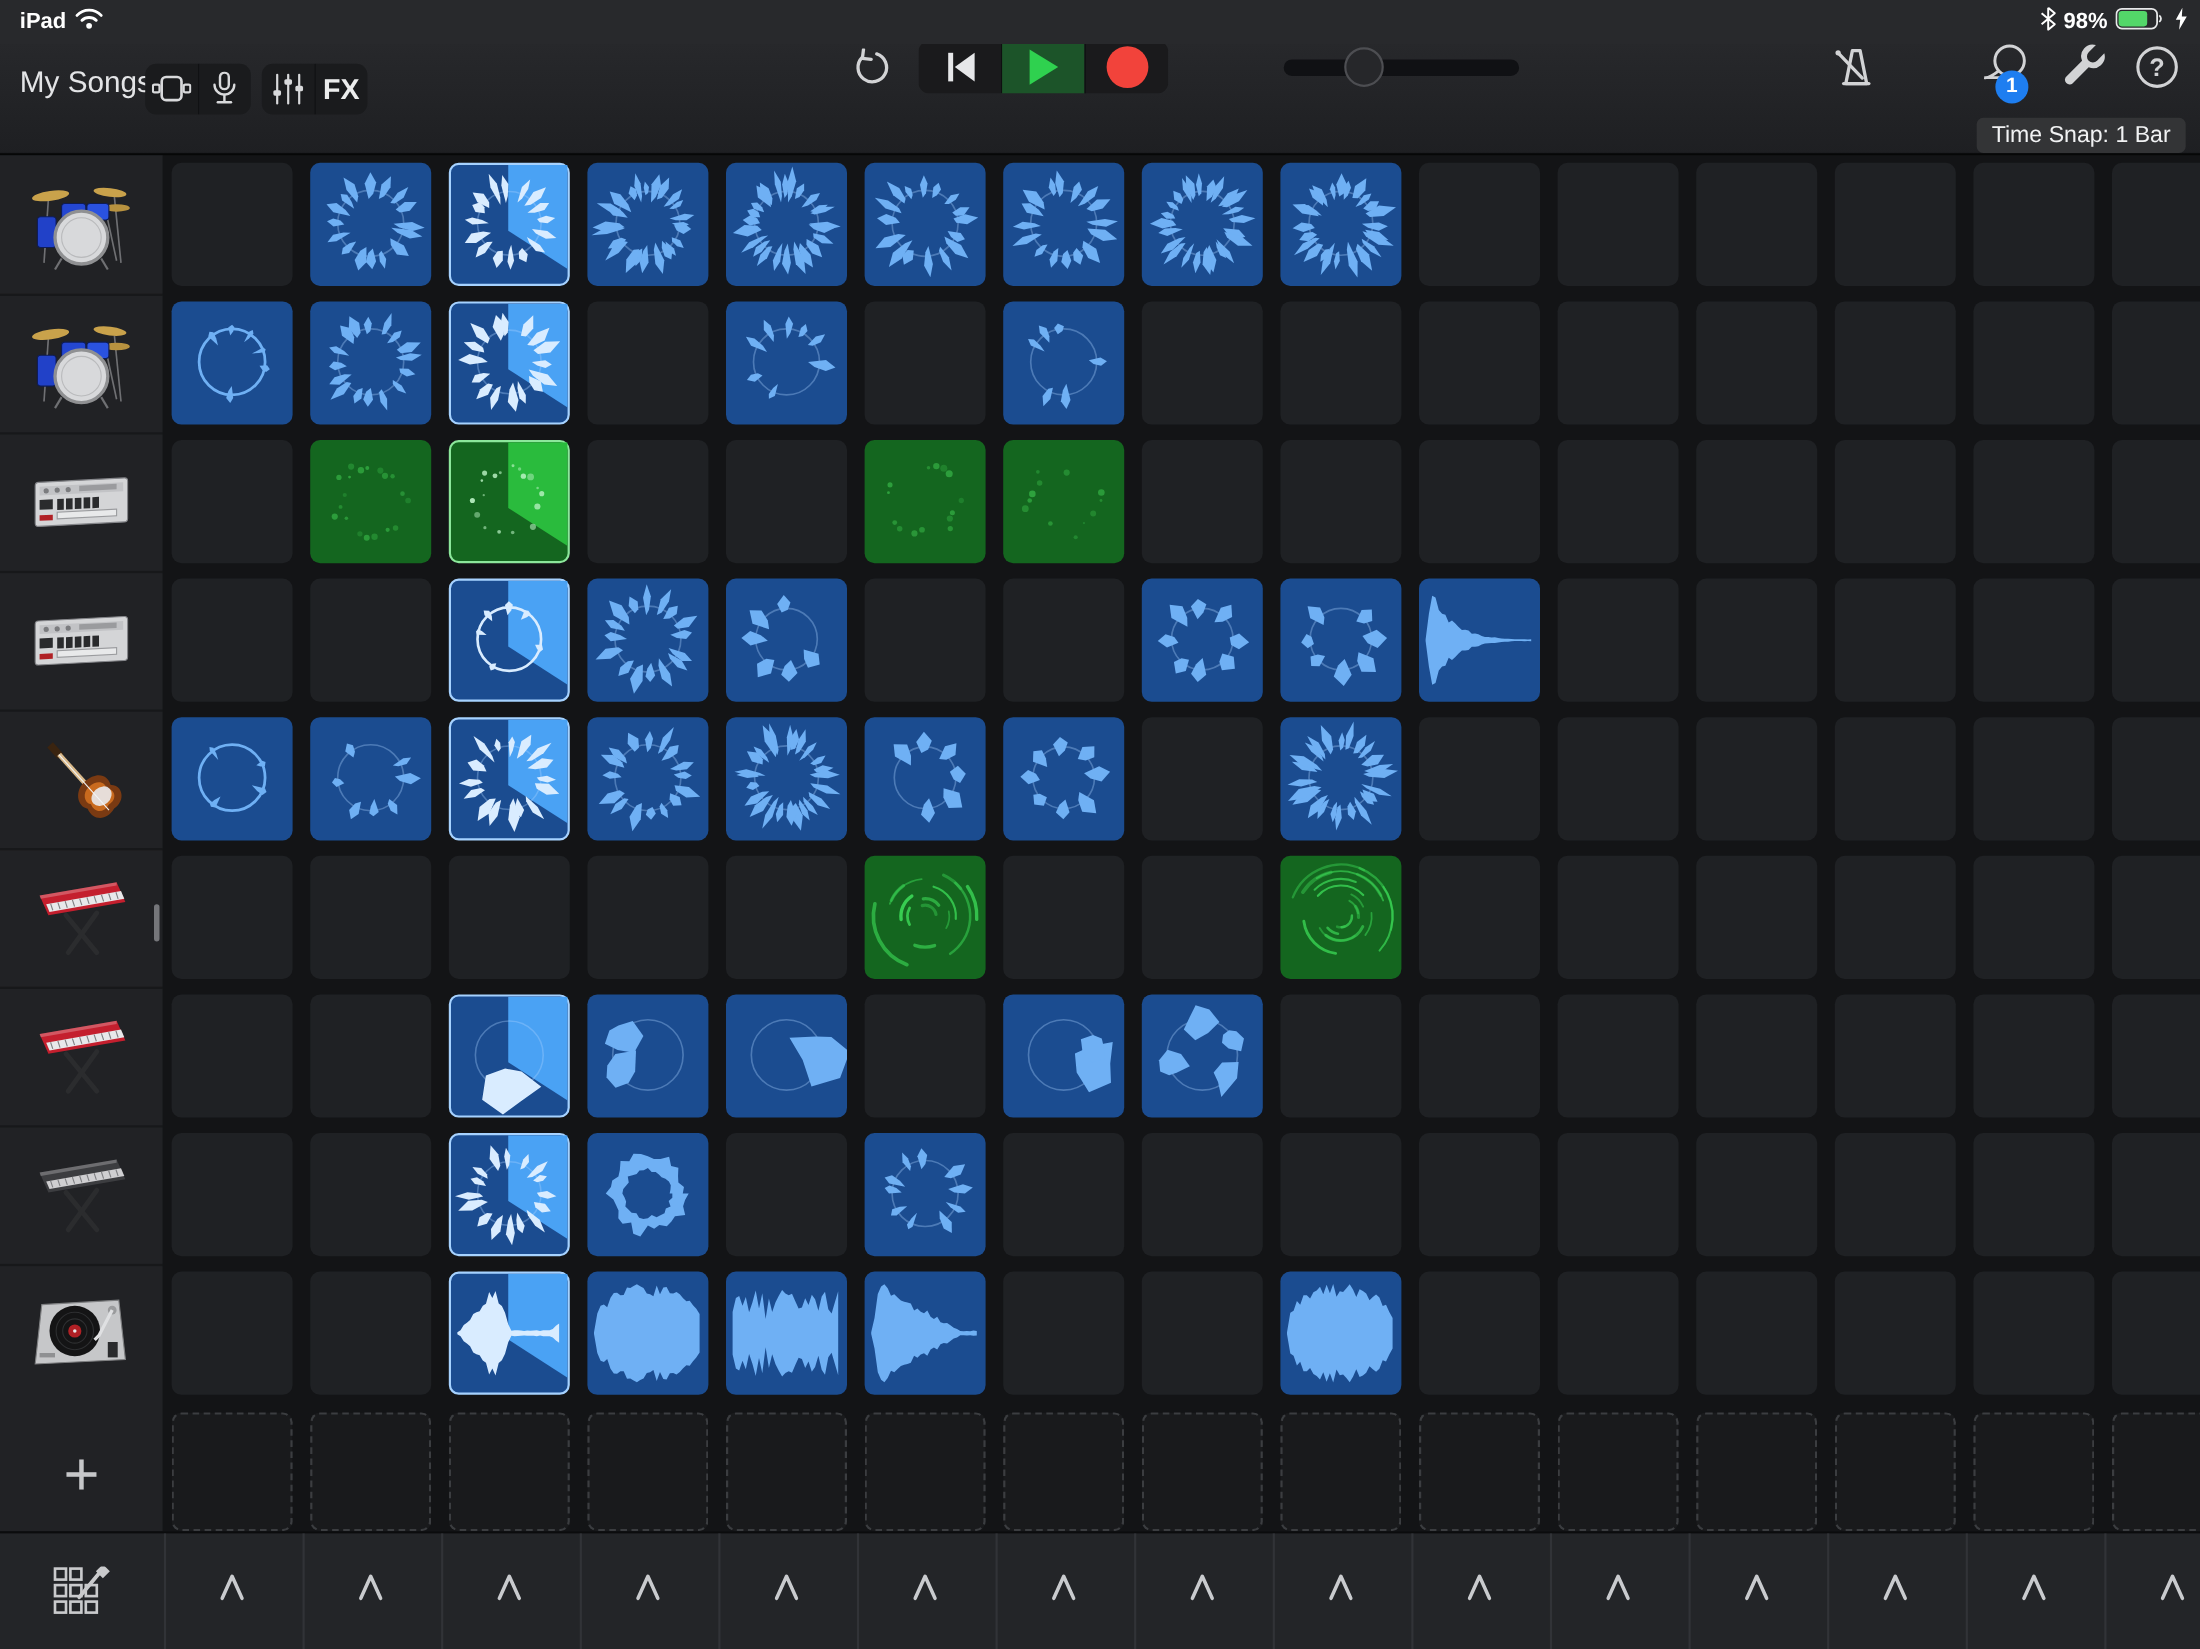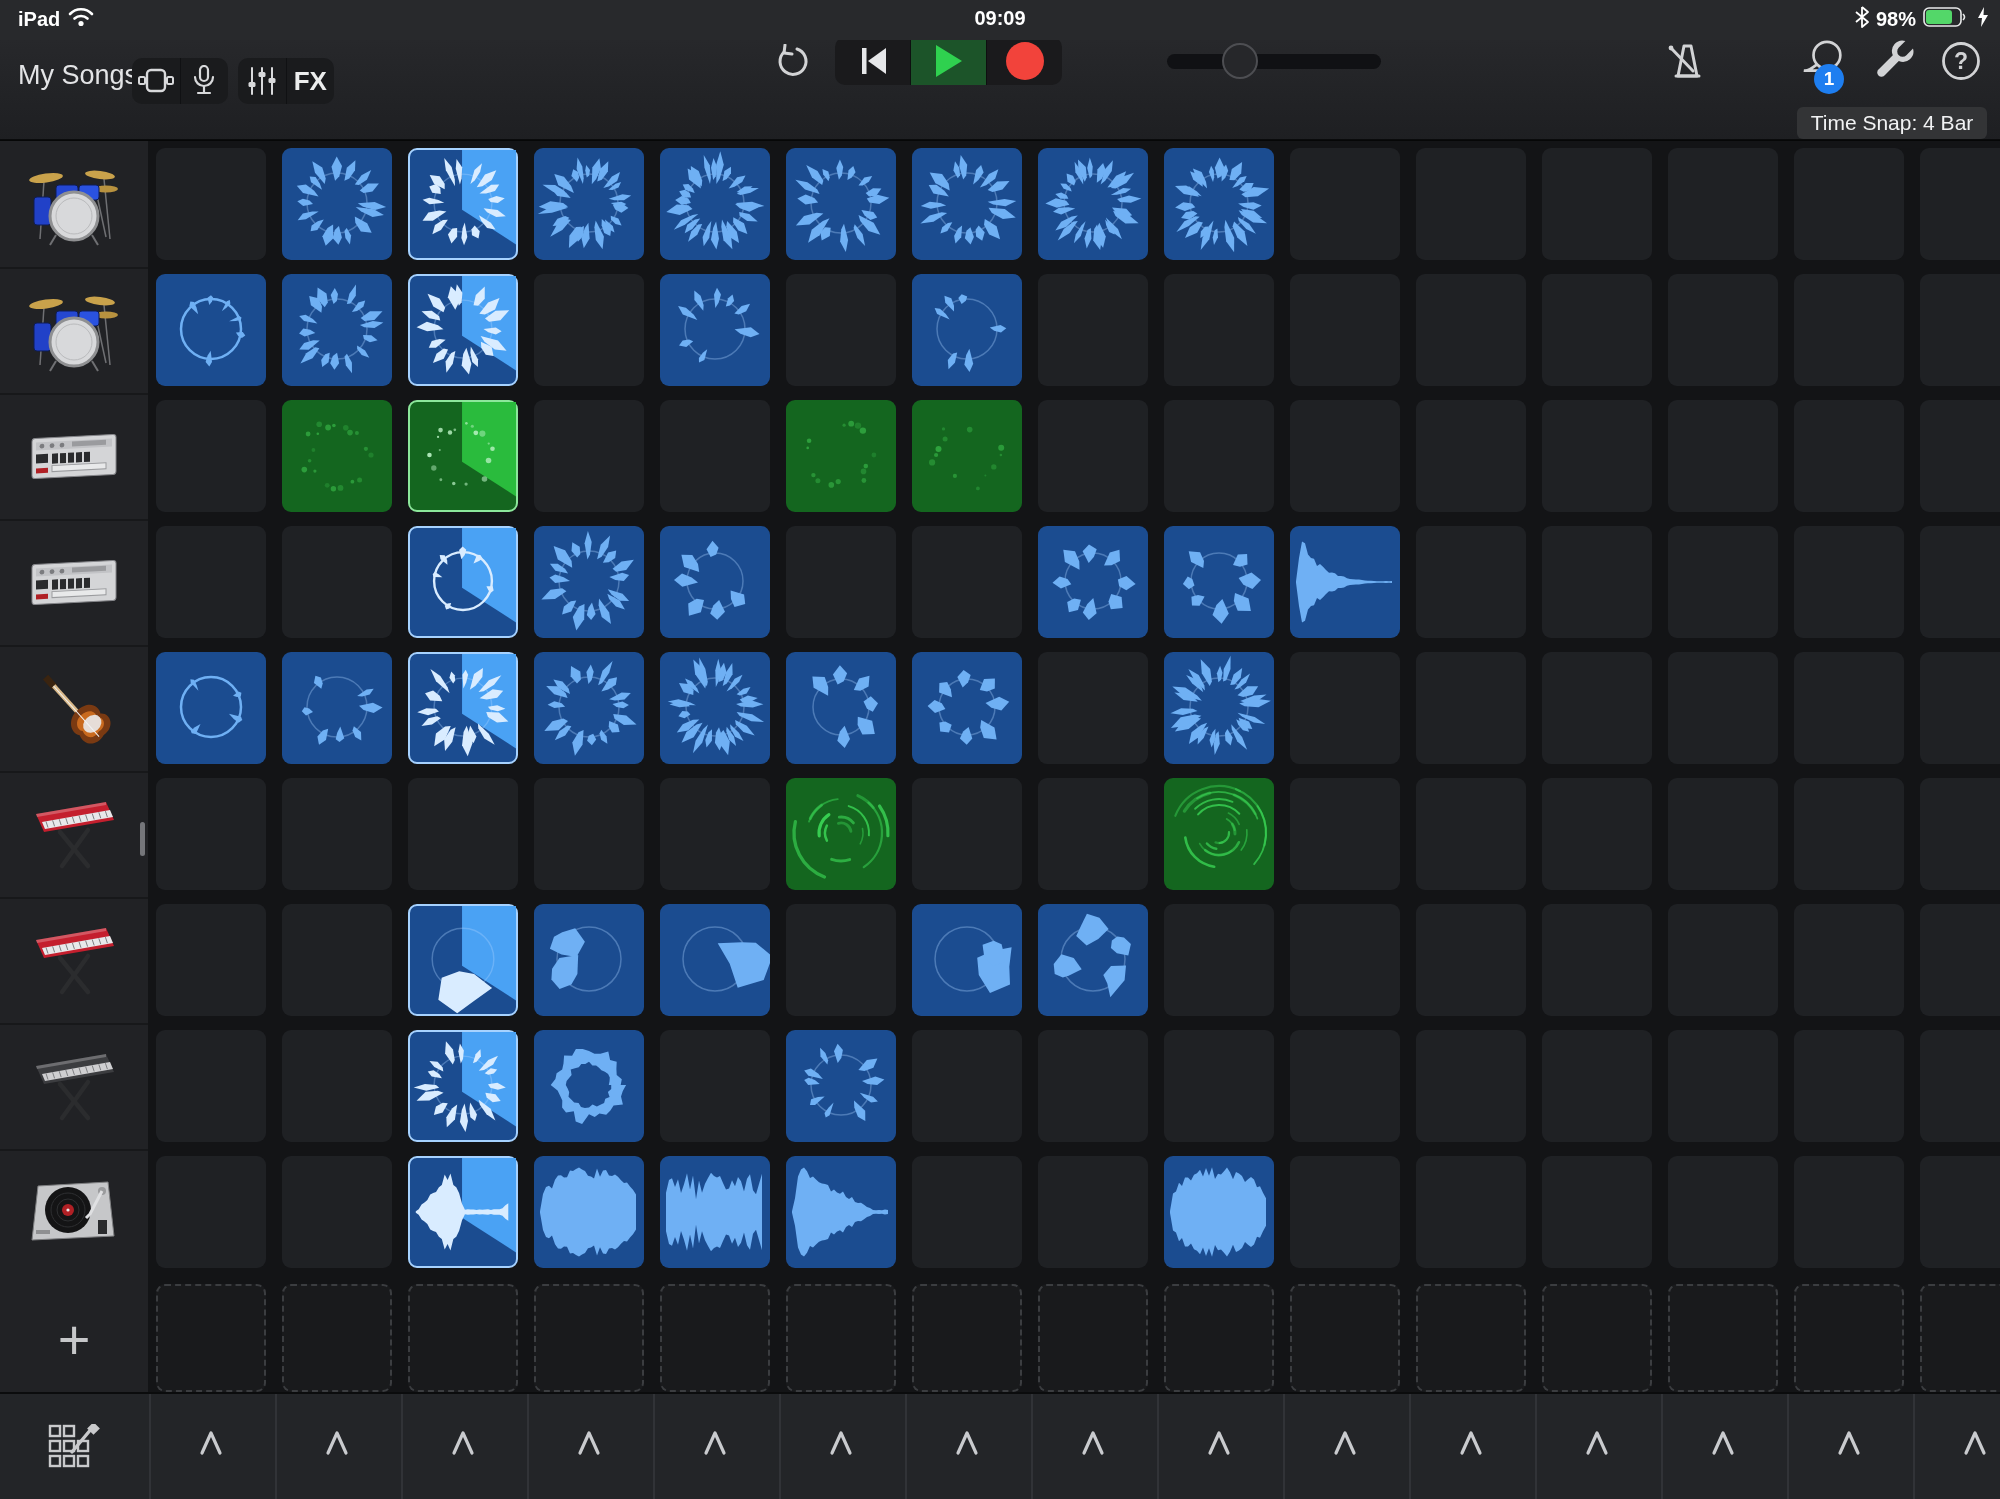--- a/index.html
+++ b/index.html
@@ -73,21 +73,20 @@
       <span>
         <svg width="26" height="20" viewBox="0 0 26 20">
             <g fill="none" stroke="#fff" stroke-width="2.6" stroke-linecap="round">
           <path d="M2 7 A15 15 0 0 1 24 7"></path>
               <path d="M6.5 11.5 A9.5 9.5 0 0 1 19.5 11.5"></path>
             </g>
           <circle cx="13" cy="16.5" r="2.6" fill="#fff"></circle>
           </svg>
       </span>
     </div>
-    <div class="sb-time">09:09</div>
     <div class="sb-right">
       <span>
         <svg width="14" height="22" viewBox="0 0 14 22">
             <path d="M7 1 L7 21 L13 16 L1 6 M1 16 L13 6 L7 1" fill="none" stroke="#fff" stroke-width="1.8" stroke-linejoin="round"></path>
           </svg>
       </span>
       <span class="sb-batt-pct">98%</span>
       <span>
         <svg width="46" height="22" viewBox="0 0 46 22">
           <rect x="1" y="2" width="37" height="18" rx="5" fill="none" stroke="#e8e9ea" stroke-width="1.6"></rect>
@@ -198,21 +197,21 @@
     </div>
 
     <div class="ric tool-ic" style="left:1938px">
       <svg width="42" height="42" viewBox="0 0 42 42">
         <circle cx="21" cy="21" r="17.5" fill="none" stroke="#d2d3d5" stroke-width="2.8"></circle>
         <text x="21" y="29" text-anchor="middle" font-size="23" font-weight="bold" fill="#d2d3d5" font-family="Liberation Sans, sans-serif">?</text>
       </svg>
     </div>
   </div>
 
-  <div id="timesnap">Time Snap: 4 Bar</div>
+  <div id="timesnap">Time Snap: 1 Bar</div>
 
   <div id="topline"></div>
 
   <div id="sidebar">
       <div class="trackrow" style="top: 1px;">
         <svg width="96" height="86" viewBox="0 0 96 86">
     <g stroke="#6f7073" stroke-width="1.5">
             <line x1="18" y1="20" x2="14" y2="78"></line>
             <line x1="78" y1="18" x2="84" y2="78"></line>
             <line x1="70" y1="30" x2="80" y2="76"></line>

